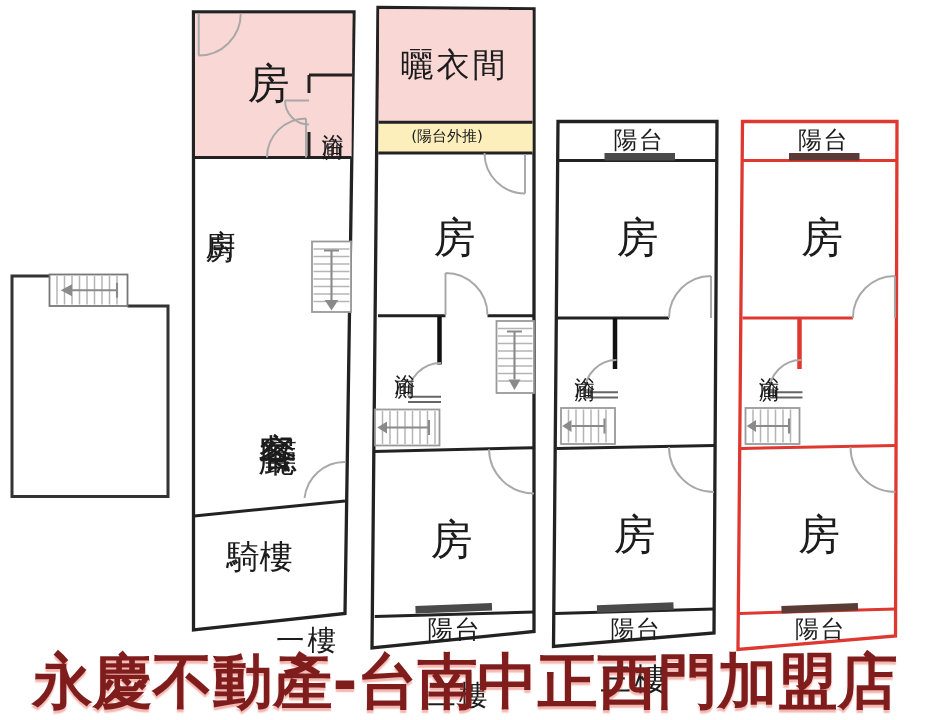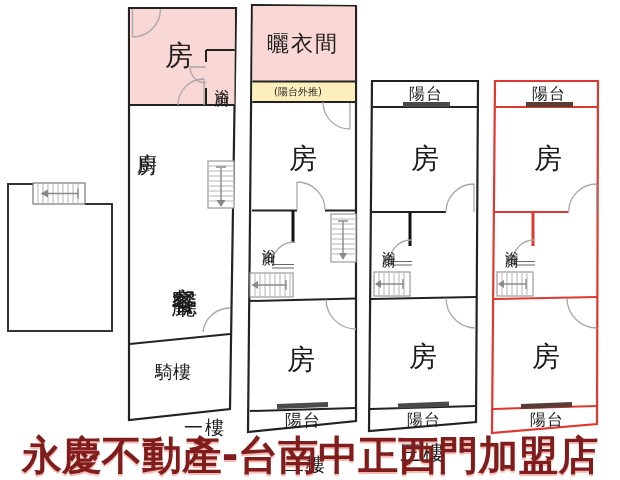--- a/index.html
+++ b/index.html
@@ -130,21 +130,21 @@
       <polygon points="504,280 504,288 497.8,284" fill="#8a8a8a"></polygon>
     </g>
   </g>
 </svg>
 
 
   <div class="lbl" style="left:179px;top:56px;font-size:28px;">房</div>
   <div class="lbl vert" style="left:221px;top:79px;font-size:15px;">浴廁</div>
   <div class="lbl vert" style="left:147px;top:139px;font-size:20px;">廚房</div>
   <div class="lbl vert" style="left:184px;top:269px;font-size:26px;">客餐廳</div>
-  <div class="lbl" style="left:173px;top:372px;font-size:18px;">騎樓</div>
+  <div class="lbl" style="left:173px;top:372px;font-size:22px;">騎樓</div>
   <div class="lbl" style="left:205px;top:428px;font-size:19px;letter-spacing:2px;">一樓</div>
 
   <div class="lbl" style="left:303px;top:44px;font-size:22px;letter-spacing:2px;">曬衣間</div>
   <div class="lbl" style="left:298px;top:92px;font-size:10px;">(陽台外推)</div>
   <div class="lbl" style="left:303px;top:159px;font-size:28px;">房</div>
   <div class="lbl vert" style="left:269px;top:240px;font-size:14px;">浴廁</div>
   <div class="lbl" style="left:301px;top:360px;font-size:28px;">房</div>
   <div class="lbl" style="left:303px;top:421px;font-size:17px;letter-spacing:1px;">陽台</div>
   <div class="lbl" style="left:306px;top:454px;font-size:19px;letter-spacing:2px;margin-top:11px;">二樓</div>
 

